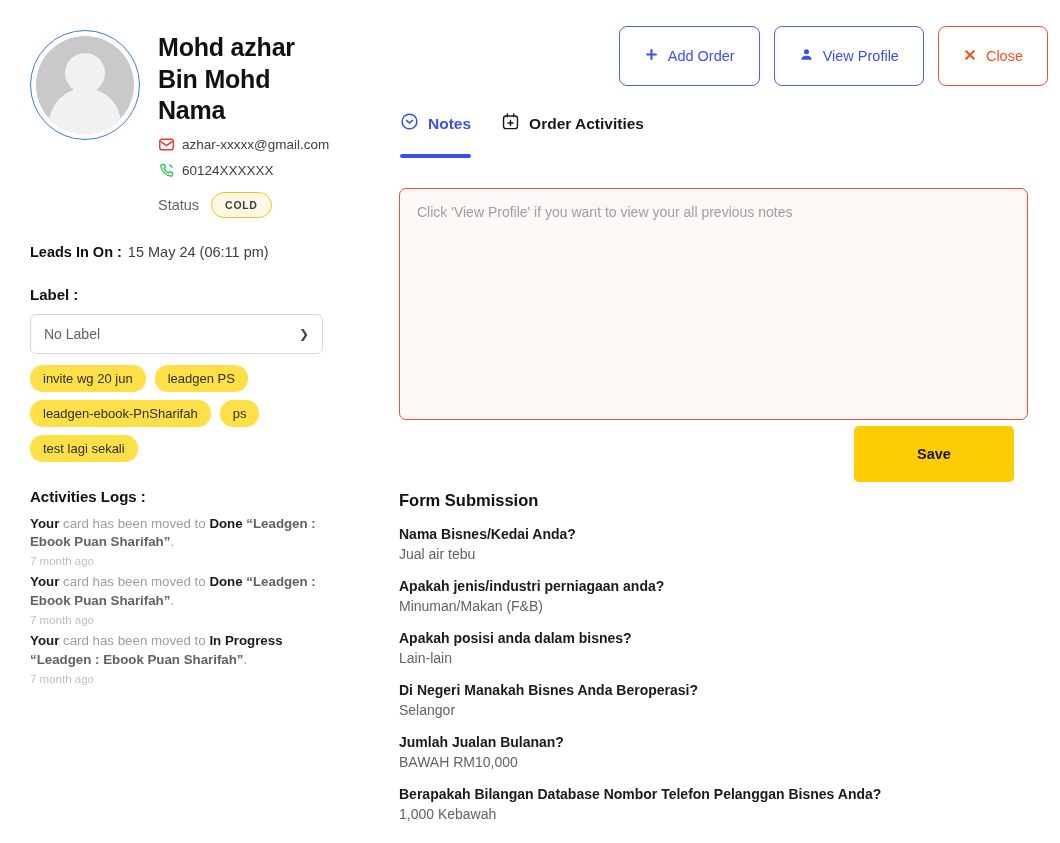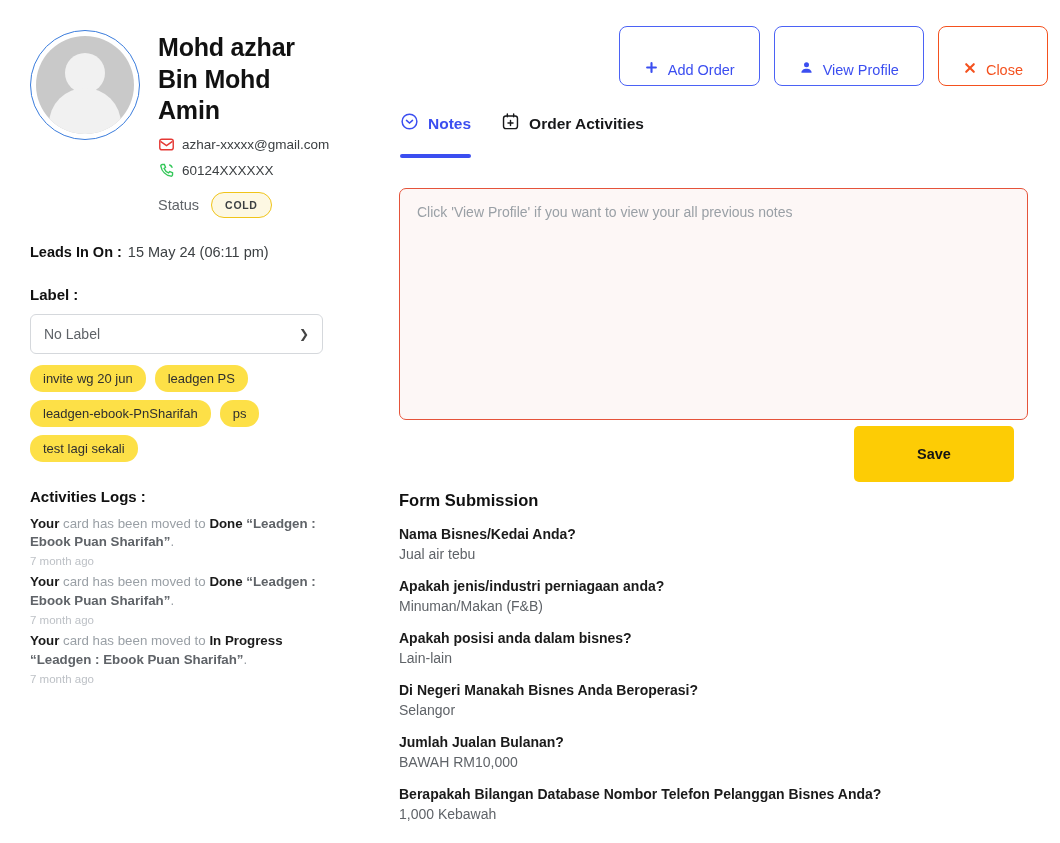--- a/index.html
+++ b/index.html
@@ -89,21 +89,21 @@
   .log-time { font-size: 11.5px; color: #bdc1c6; margin-top: 3px; }
 
   
   .right-col { position: absolute; left: 398px; top: 0; width: 662px; height: 843px; }
 
   .actions {
     position: absolute; right: 12px; top: 26px;
     display: flex; gap: 14px; align-items: center;
   }
   .btn {
-    display: inline-flex; align-items: flex-end; justify-content: center; gap: 9px;
+    display: inline-flex; align-items: center; justify-content: center; gap: 9px;
     height: 60px; border-radius: 8px; background: #fff;
     font-size: 14.5px; cursor: pointer; padding: 7px 24px;
   }
   .btn-outline-blue { border: 1.4px solid #4b62f5; color: #3b4ef0; }
   .btn-outline-red  { border: 1.4px solid #f4511e; color: #f4511e; }
   .btn .glyph { font-size: 16px; font-weight: bold; line-height: 1; }
 
   .tabs {
     position: absolute; left: 2px; top: 112px;
     display: flex; align-items: flex-start; gap: 30px;
@@ -148,21 +148,21 @@
   <div class="left-col">
 
     <div class="profile-head">
       <div class="avatar-wrap">
         <div class="avatar">
           <div class="head"></div>
             <div class="body"></div>
         </div>
       </div>
       <div class="ident">
-        <div class="person-name">Mohd azhar Bin Mohd Amin</div>
+        <div class="person-name">Mohd azhar Bin Mohd Nama</div>
 
         <div class="contact-row">
           <span class="ico">
             <svg width="17" height="17" viewBox="0 0 24 24" fill="none" stroke="#e53935" stroke-width="2">
               <rect x="2.5" y="4.5" width="19" height="15" rx="3"></rect>
               <path d="M3.5 7.5l8.5 6 8.5-6"></path>
             </svg>
           </span>
           <span>azhar-xxxxx@gmail.com</span>
         </div>

